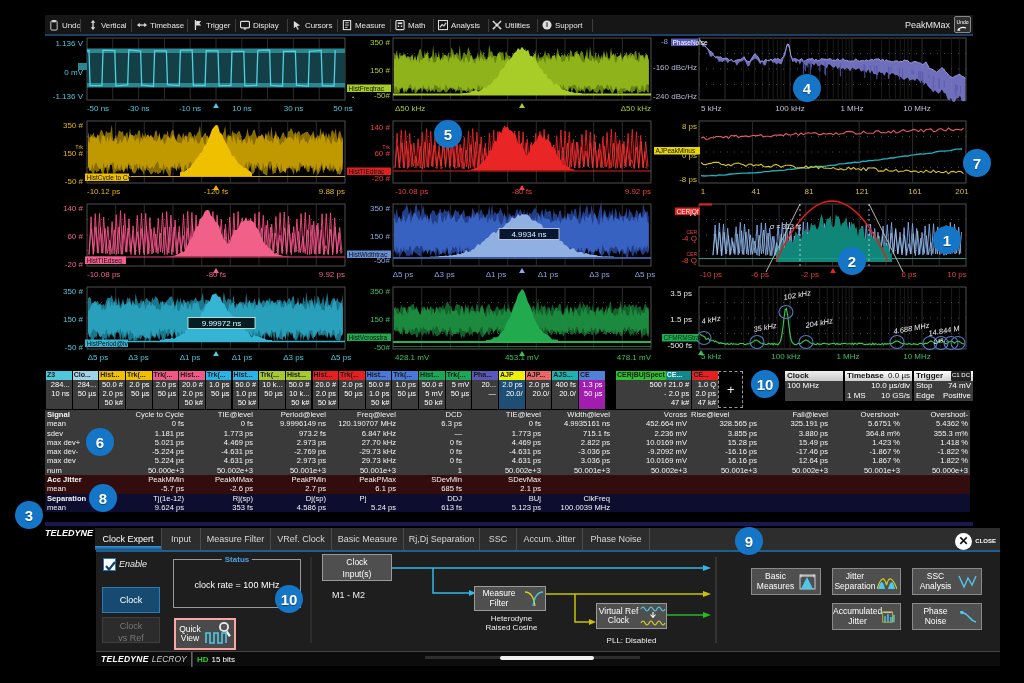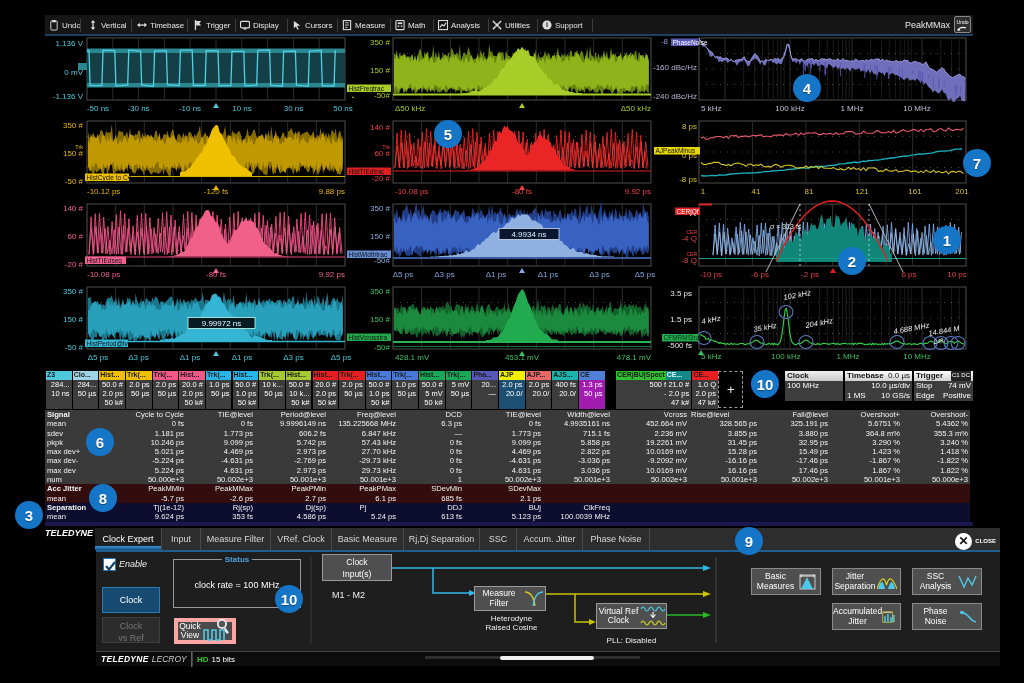--- a/index.html
+++ b/index.html
@@ -773,59 +773,44 @@
         <td style="width:70px;text-align:left">Rise@level</td>
         <td style="width:71px;text-align:right">Fall@level</td>
         <td style="width:72px;text-align:right">Overshoot+</td>
         <td style="width:68px;text-align:right">Overshoot-</td>
       </tr>
       <tr class="sg">
         <td style="width:71px;text-align:left">mean</td>
         <td style="width:70px;text-align:right">0 fs</td>
         <td style="width:69px;text-align:right">0 fs</td>
         <td style="width:73px;text-align:right">9.9996149 ns</td>
-        <td style="width:70px;text-align:right">135.225668 MHz</td>
+        <td style="width:70px;text-align:right">120.190707 MHz</td>
         <td style="width:66px;text-align:right">6.3 ps</td>
         <td style="width:79px;text-align:right">0 fs</td>
         <td style="width:69px;text-align:right">4.9935161 ns</td>
         <td style="width:77px;text-align:right">452.664 mV</td>
         <td style="width:70px;text-align:right">328.565 ps</td>
         <td style="width:71px;text-align:right">325.191 ps</td>
         <td style="width:72px;text-align:right">5.6751 %</td>
         <td style="width:68px;text-align:right">5.4362 %</td>
       </tr>
       <tr class="sg">
         <td style="width:71px;text-align:left">sdev</td>
         <td style="width:70px;text-align:right">1.181 ps</td>
         <td style="width:69px;text-align:right">1.773 ps</td>
-        <td style="width:73px;text-align:right">606.2 fs</td>
+        <td style="width:73px;text-align:right">973.2 fs</td>
         <td style="width:70px;text-align:right">6.847 kHz</td>
         <td style="width:66px;text-align:right">—</td>
         <td style="width:79px;text-align:right">1.773 ps</td>
         <td style="width:69px;text-align:right">715.1 fs</td>
         <td style="width:77px;text-align:right">2.236 mV</td>
         <td style="width:70px;text-align:right">3.855 ps</td>
         <td style="width:71px;text-align:right">3.880 ps</td>
         <td style="width:72px;text-align:right">364.8 m%</td>
         <td style="width:68px;text-align:right">355.3 m%</td>
-      </tr>
-      <tr class="sg">
-        <td style="width:71px;text-align:left">pkpk</td>
-        <td style="width:70px;text-align:right">10.246 ps</td>
-        <td style="width:69px;text-align:right">9.099 ps</td>
-        <td style="width:73px;text-align:right">5.742 ps</td>
-        <td style="width:70px;text-align:right">57.43 kHz</td>
-        <td style="width:66px;text-align:right">0 fs</td>
-        <td style="width:79px;text-align:right">9.099 ps</td>
-        <td style="width:69px;text-align:right">5.858 ps</td>
-        <td style="width:77px;text-align:right">19.2261 mV</td>
-        <td style="width:70px;text-align:right">31.45 ps</td>
-        <td style="width:71px;text-align:right">32.95 ps</td>
-        <td style="width:72px;text-align:right">3.290 %</td>
-        <td style="width:68px;text-align:right">3.240 %</td>
       </tr>
       <tr class="sg">
         <td style="width:71px;text-align:left">max dev+</td>
         <td style="width:70px;text-align:right">5.021 ps</td>
         <td style="width:69px;text-align:right">4.469 ps</td>
         <td style="width:73px;text-align:right">2.973 ps</td>
         <td style="width:70px;text-align:right">27.70 kHz</td>
         <td style="width:66px;text-align:right">0 fs</td>
         <td style="width:79px;text-align:right">4.469 ps</td>
         <td style="width:69px;text-align:right">2.822 ps</td>
@@ -854,21 +839,21 @@
         <td style="width:71px;text-align:left">max dev</td>
         <td style="width:70px;text-align:right">5.224 ps</td>
         <td style="width:69px;text-align:right">4.631 ps</td>
         <td style="width:73px;text-align:right">2.973 ps</td>
         <td style="width:70px;text-align:right">29.73 kHz</td>
         <td style="width:66px;text-align:right">0 fs</td>
         <td style="width:79px;text-align:right">4.631 ps</td>
         <td style="width:69px;text-align:right">3.036 ps</td>
         <td style="width:77px;text-align:right">10.0169 mV</td>
         <td style="width:70px;text-align:right">16.16 ps</td>
-        <td style="width:71px;text-align:right">17.46 ps</td>
+        <td style="width:71px;text-align:right">12.64 ps</td>
         <td style="width:72px;text-align:right">1.867 %</td>
         <td style="width:68px;text-align:right">1.822 %</td>
       </tr>
       <tr class="sg">
         <td style="width:71px;text-align:left">num</td>
         <td style="width:70px;text-align:right">50.000e+3</td>
         <td style="width:69px;text-align:right">50.002e+3</td>
         <td style="width:73px;text-align:right">50.001e+3</td>
         <td style="width:70px;text-align:right">50.001e+3</td>
         <td style="width:66px;text-align:right">1</td>
@@ -961,21 +946,21 @@
  <div style="position:absolute;left:7px;top:30px;width:13px;height:13px;background:#fff;border:1.5px solid #2878b8"><svg width="13" height="13" viewBox="0 0 13 13">
         <path d="M2 6 L5 9.5 L11 2" fill="none" stroke="#15436b" stroke-width="2.2"></path>
       </svg></div>
  <div style="position:absolute;left:23px;top:31px;color:#eee;font-size:9px;font-style:italic">Enable</div>
  <div style="position:absolute;left:6px;top:59px;width:58px;height:26px;background:#174a70;border:1px solid #2d7cb8;color:#fff;font-size:9px;display:flex;align-items:center;justify-content:center">Clock</div>
  <div style="position:absolute;left:6px;top:89px;width:58px;height:26px;background:#2c2c2c;border:1px solid #3e3e3e;color:#777;font-size:9px;text-align:center;line-height:12px;padding-top:2px">Clock<br>vs Ref</div>
  <div style="position:absolute;left:77px;top:31px;width:128px;height:49px;border:1px solid #999">
    <div style="position:absolute;left:50%;top:-5px;transform:translateX(-50%);background:#1e1e1e;padding:0 3px;color:#4aa0e0;font-size:8px;font-weight:bold">Status</div>
    <div style="position:absolute;width:100%;top:20px;text-align:center;color:#fff;font-size:9px">clock rate = 100 MHz</div>
  </div>
- <div style="position:absolute;left:78px;top:90px;width:62px;height:26px;background:#4a4a4a;border:4px solid #fca5a5;color:#fff;font-size:8.5px;display:flex;align-items:center">
+ <div style="position:absolute;left:78px;top:90px;width:62px;height:32px;background:#4a4a4a;border:2px solid #fca5a5;color:#fff;font-size:8.5px;display:flex;align-items:center">
       <span style="flex:1;text-align:center;line-height:9px">Quick<br>View</span>
       <svg width="30" height="26" viewBox="0 0 30 26">
         <circle cx="20" cy="6" r="5" fill="#eee"></circle>
         <circle cx="20" cy="6" r="3.2" fill="#555"></circle>
         <rect x="23" y="10" width="2.5" height="6" fill="#eee" transform="rotate(-35 24 13)"></rect>
         <path d="M2 22 L2 12 L6 12 L6 22 L10 22 L10 12 L14 12 L14 22 L18 22 L18 12 L22 12 L22 22" fill="none" stroke="#4ec8e8" stroke-width="1.6"></path>
       </svg>
     </div>
  <div style="position:absolute;left:226px;top:26px;width:70px;height:27px;background:#4f4f4f;border:1px solid #9a9a9a;color:#fff;font-size:8.5px;text-align:center;line-height:12px;padding-top:1px">Clock<br>Input(s)</div>
  <div style="position:absolute;left:236px;top:62px;color:#eee;font-size:9px">M1 - M2</div>

